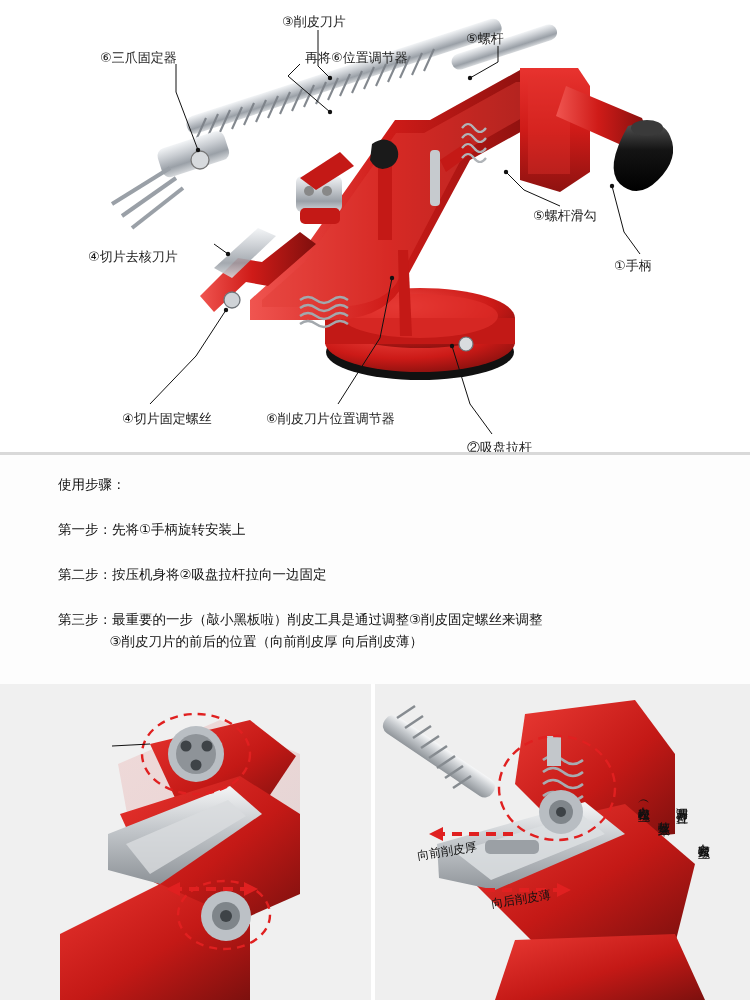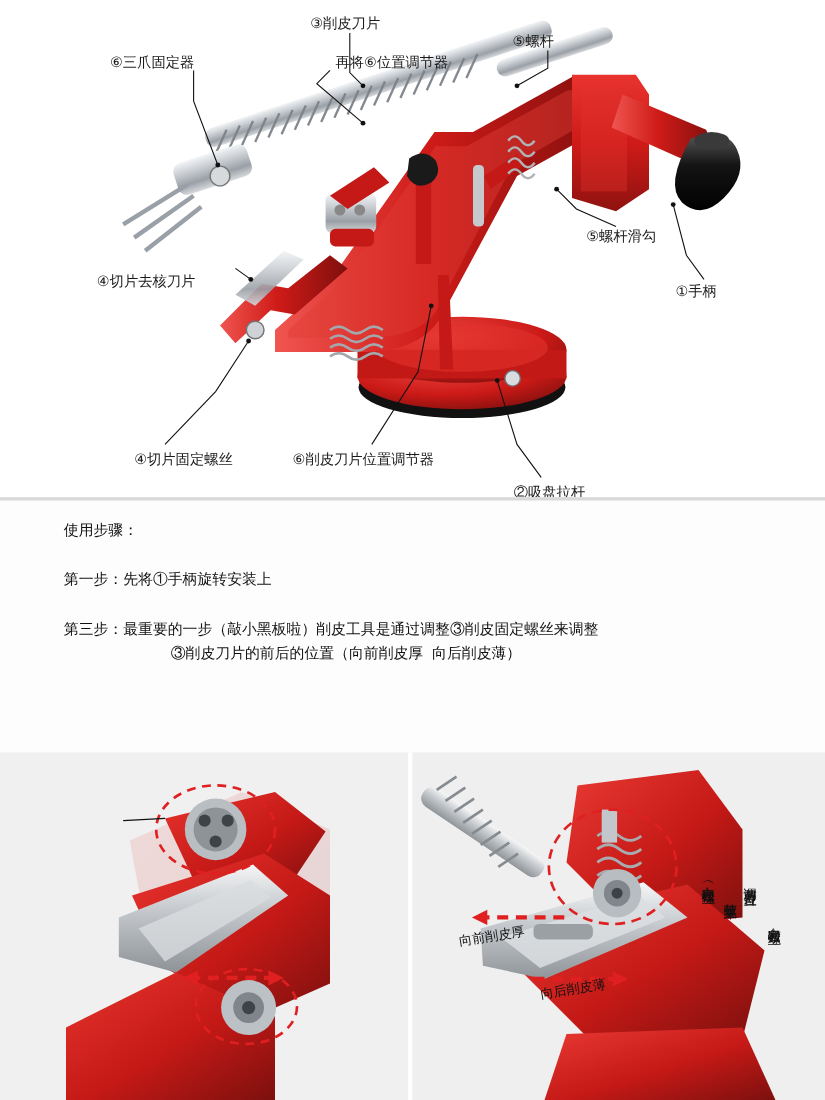--- a/index.html
+++ b/index.html
@@ -24,21 +24,20 @@
     line-height:16px;
   }
 
   
   #steps-panel{
     top:452px;height:280px;
     background:#fdfdfd;
     border-top:3px solid #d9d9d9;
     border-bottom:3px solid #d9d9d9;
     box-sizing:border-box;
-    font-family:Liberation Mono, monospace;
   }
   #steps-inner{
     padding:18px 30px 0 58px;
     font-size:13.5px;
     color:#111;
     line-height:22px;
   }
   #steps-inner .step{white-space:pre-wrap;margin-top:23px;}
   #steps-title{font-size:13.5px;margin-bottom:1px;}
 
@@ -225,20 +224,21 @@
   <div class="lbl" style="left:88px;top:249px;">④切片去核刀片</div>
   <div class="lbl" style="left:86px;top:411px;margin-left:36px;">④切片固定螺丝</div>
   <div class="lbl" style="left:266px;top:411px;">⑥削皮刀片位置调节器</div>
   <div class="lbl" style="left:467px;top:440px;font-family:Liberation Serif, serif;">②吸盘拉杆</div>
 </div>
 
 <div class="panel" id="steps-panel">
   <div id="steps-inner">
     <div id="steps-title">使用步骤：</div>
     <div class="step">第一步：先将①手柄旋转安装上</div>
+    <div class="step">第二步：按压机身将②吸盘拉杆拉向一边固定</div>
     <div class="step">第三步：最重要的一步（敲小黑板啦）削皮工具是通过调整③削皮固定螺丝来调整
             ③削皮刀片的前后的位置（向前削皮厚 向后削皮薄）</div>
   </div>
 </div>
 
 <div class="panel" id="bottom-panel">
 
   <div class="photo" id="photo-left">
     <svg width="371" height="316">
       <defs>

